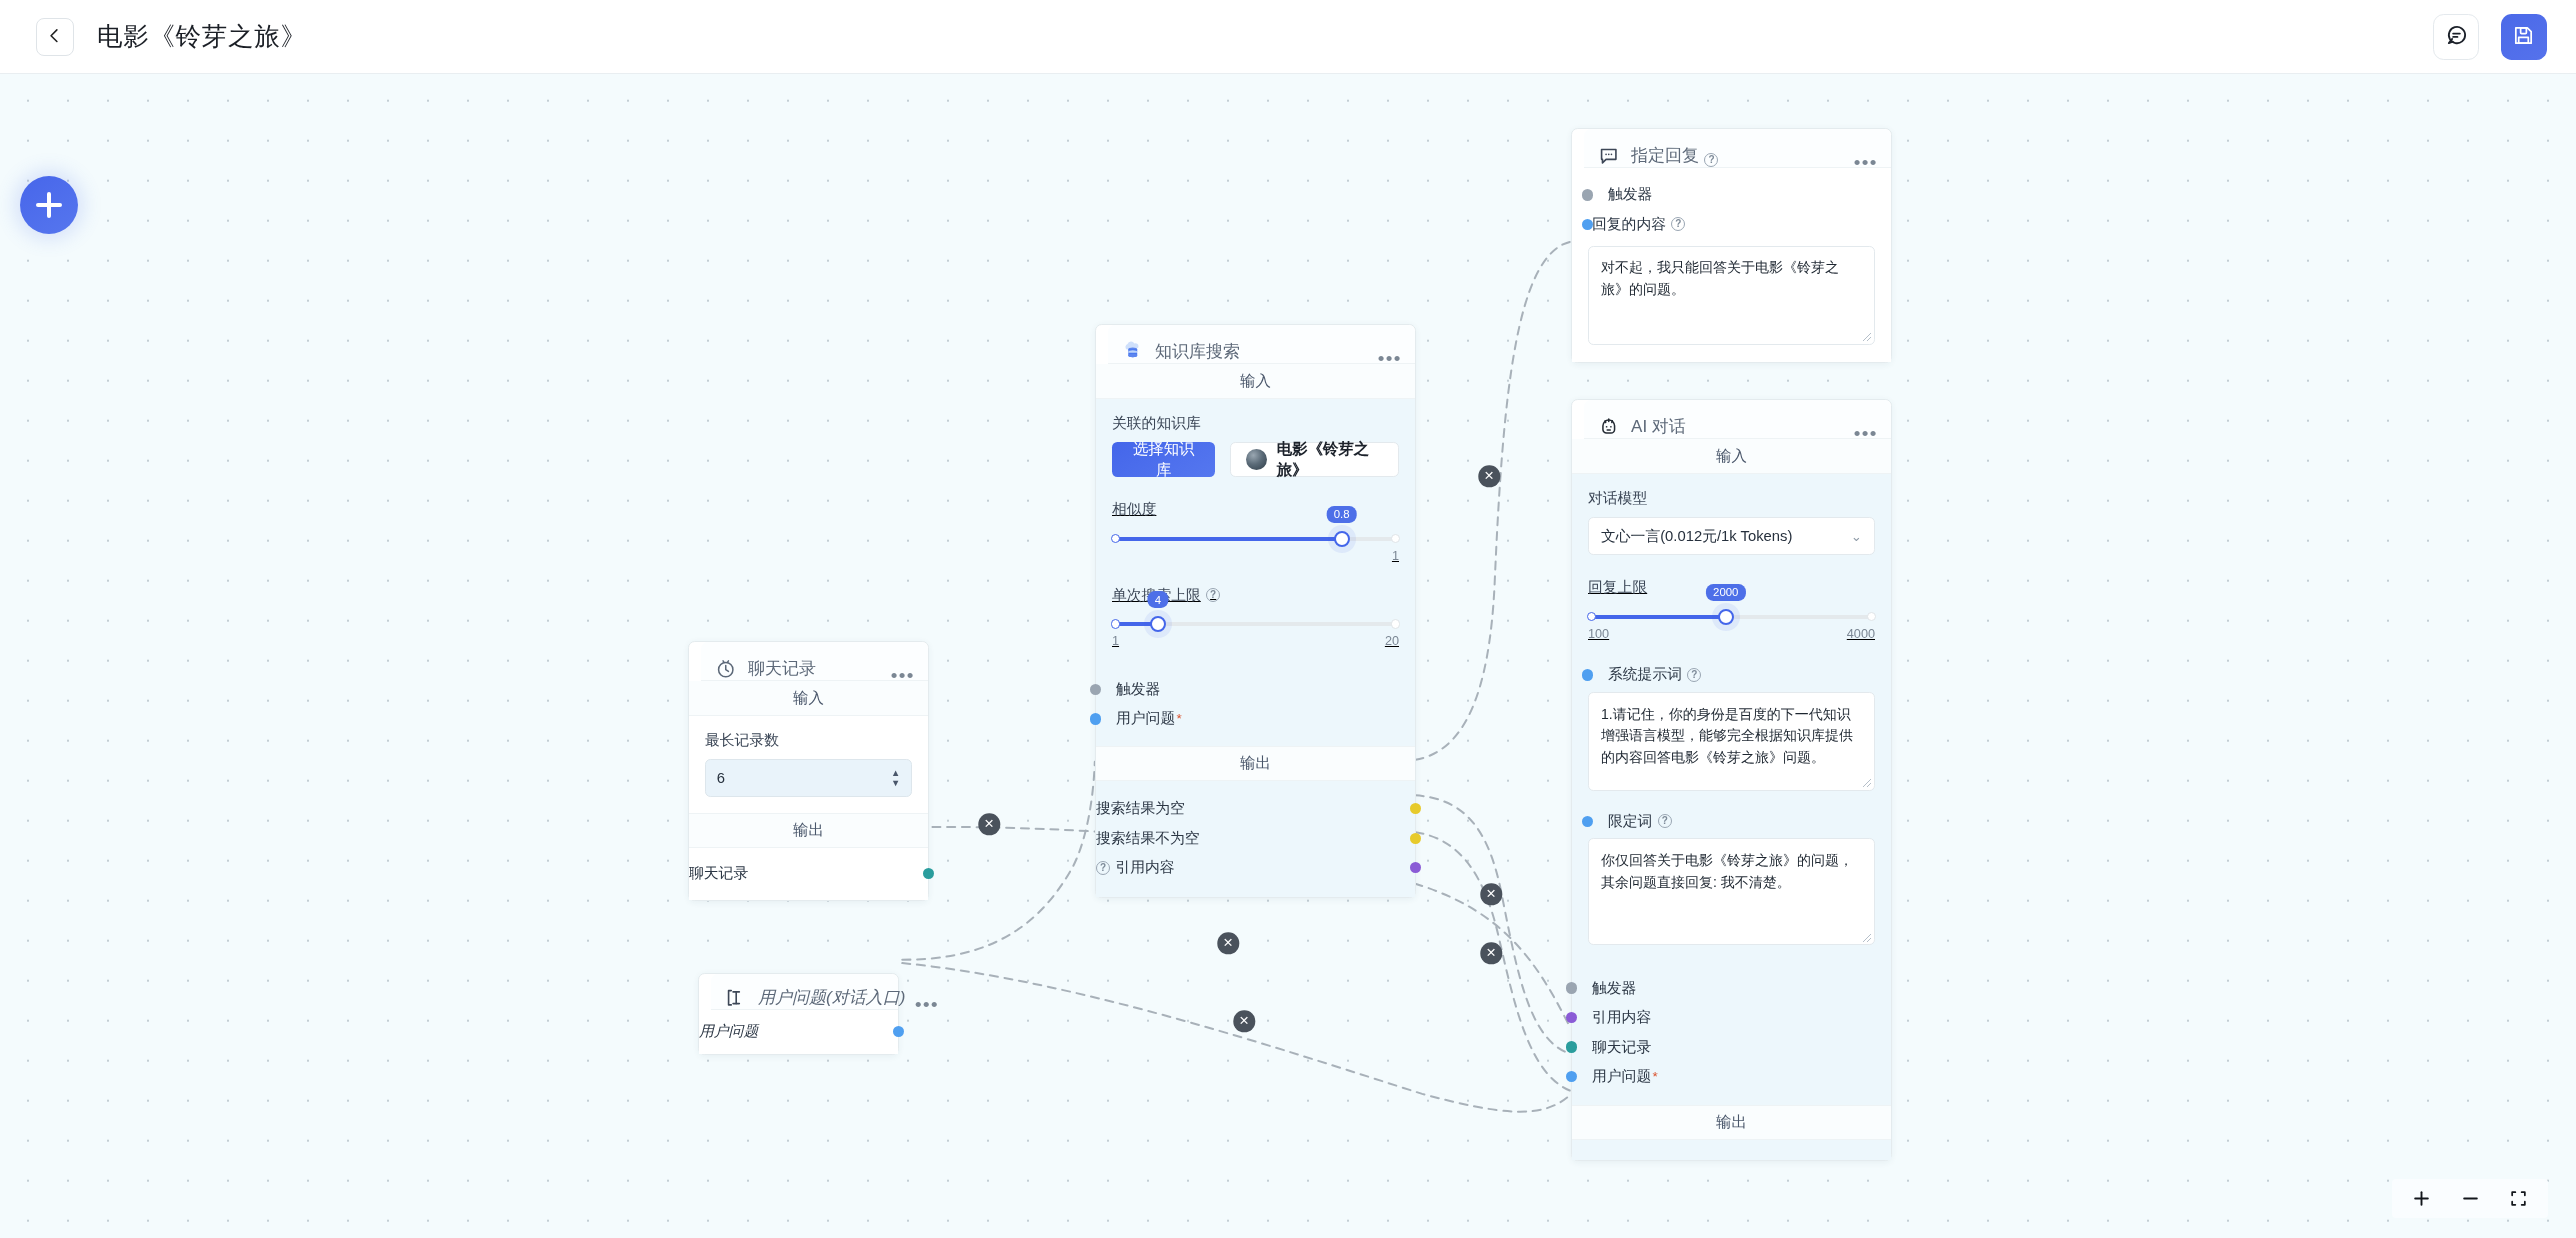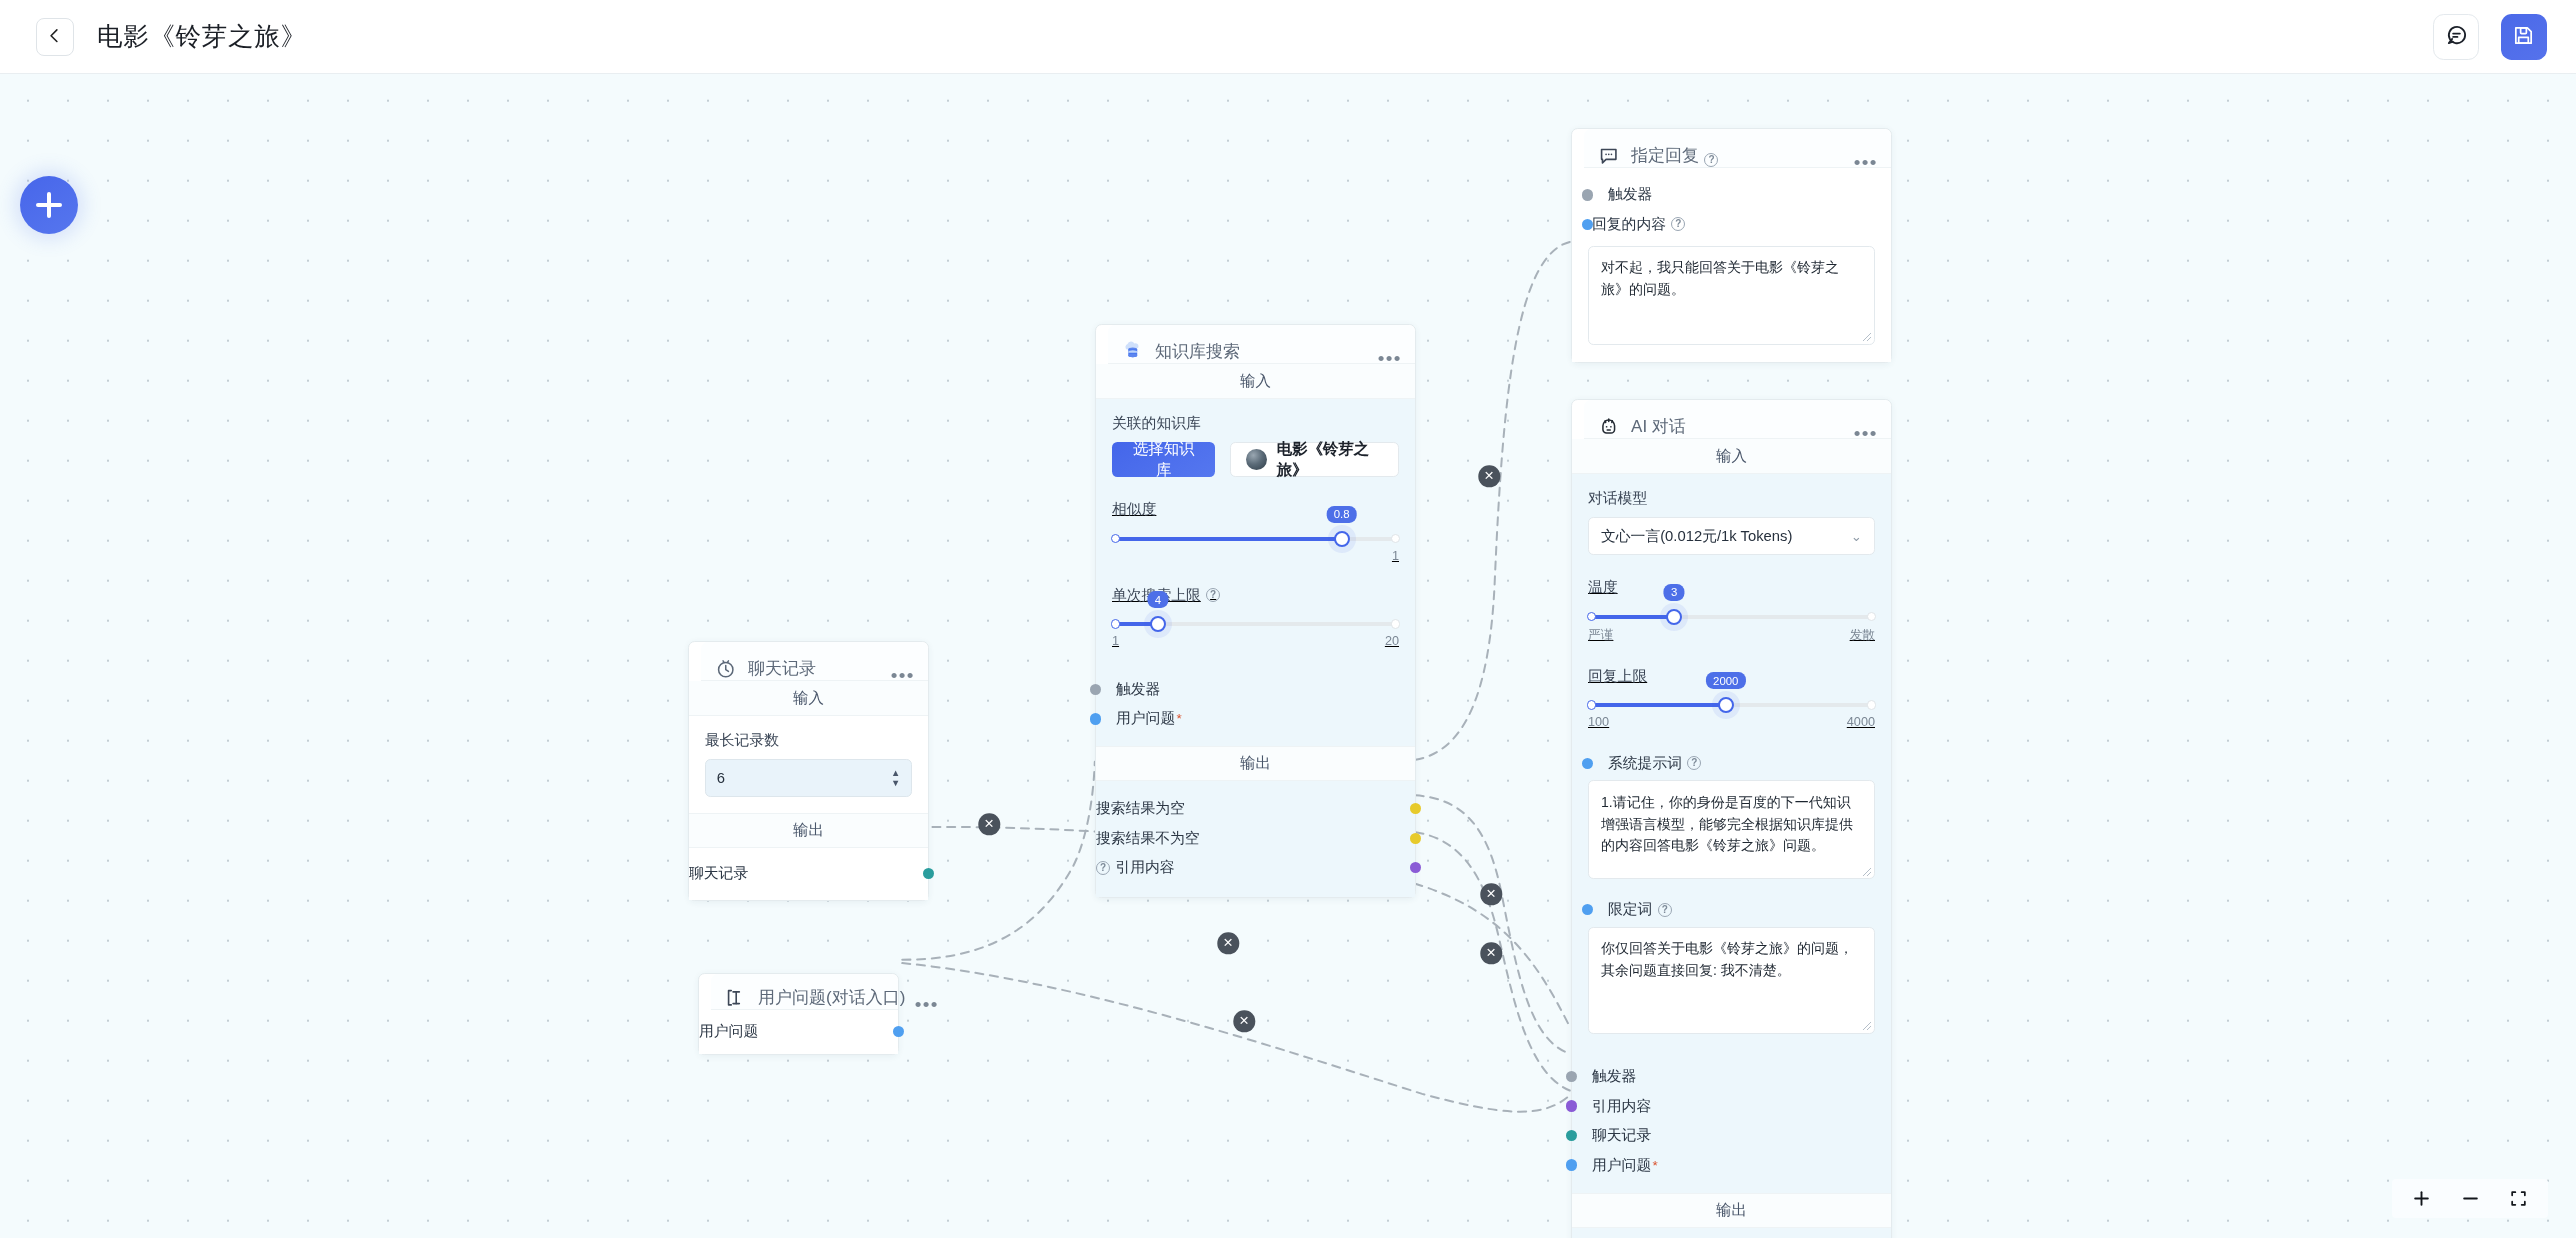--- a/index.html
+++ b/index.html
@@ -325,21 +325,21 @@
     </div>
     <div class="sect-label sect-out">输出</div>
     <div class="ports plain">
       <div class="port out">
         <span>聊天记录</span>
         <span class="dot dot-teal"></span>
       </div>
     </div>
   </div>
 
-  <div class="node" style="left:698px; top:899px; width:201px;">
+  <div class="node" style="left:698px; top:899px; width:201px;font-style:italic;">
     <div class="node-head" style="height:36px; border-bottom:0.7px solid #eef3f5;">
       <span class="node-icon">
         <svg viewBox="0 0 24 24" fill="none" stroke="#3d4757" stroke-width="1.8" stroke-linecap="round" stroke-linejoin="round">
           <path d="M7 4 H4 V20 H7"></path>
           <line x1="9" y1="5.5" x2="16" y2="5.5"></line>
           <line x1="9" y1="18.5" x2="16" y2="18.5"></line>
           <line x1="12.5" y1="5.5" x2="12.5" y2="18.5"></line>
         </svg>
       </span>
       <span class="node-title">用户问题(对话入口)</span>
@@ -489,34 +489,20 @@
       <span class="dots">•••</span>
     </div>
     <div class="sect-label top">输入</div>
     <div class="body">
       <div class="field-label">对话模型</div>
       <div class="select-box">
         <span>文心一言(0.012元/1k Tokens)</span>
         <span class="chev">⌄</span>
       </div>
 
-      <div class="slider-wrap">
-        <div class="field-label">温度</div>
-        <div class="slider-track">
-          <div class="slider-fill" style="width:30%;"></div>
-          <span class="slider-end l"></span>
-          <span class="slider-end r"></span>
-          <span class="slider-knob" style="left:30%;"></span>
-          <span class="slider-bubble" style="left:30%;">3</span>
-        </div>
-        <div class="slider-scale">
-          <span>严谨</span>
-          <span>发散</span>
-        </div>
-      </div>
 
       <div class="slider-wrap">
         <div class="field-label">回复上限</div>
         <div class="slider-track">
           <div class="slider-fill" style="width:48%;"></div>
           <span class="slider-end l"></span>
           <span class="slider-end r"></span>
           <span class="slider-knob" style="left:48%;"></span>
           <span class="slider-bubble" style="left:48%;text-align:center;">2000</span>
         </div>

